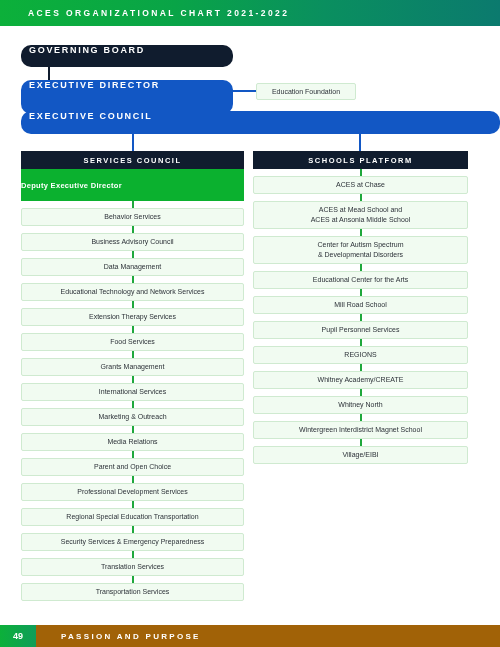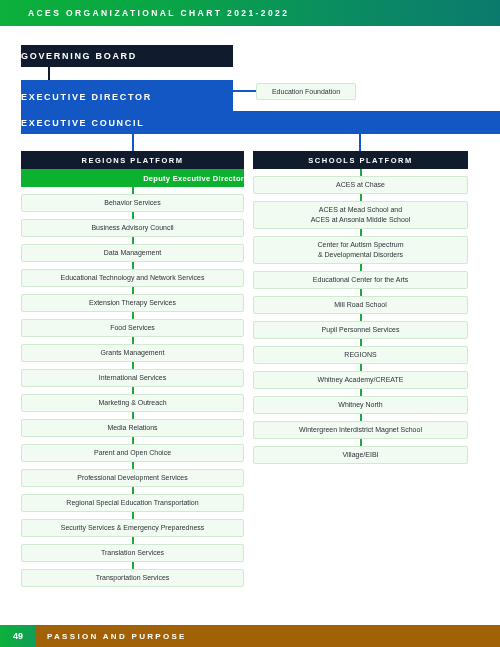--- a/index.html
+++ b/index.html
@@ -26,26 +26,27 @@
     margin-left: 28px;
     color: #ffffff;
     font-size: 8.5px;
     font-weight: bold;
     letter-spacing: 2.4px;
   }
 
   
   .bar {
     position: absolute;
-    display: flex; align-items: center;
+    display: flex; 
     color: #ffffff;
     font-size: 9px;
     font-weight: bold;
     letter-spacing: 1.7px;
-    padding-left: 0;
+    padding-left: 8px;
+    border-radius: 10px;
   }
   .bar-dark  { background: #101c2e; }
   .bar-blue  { background: #1257c4; }
 
   #governing-board  { left: 21px; top: 45px;  width: 212px; height: 22px; }
   #executive-director { left: 21px; top: 80px; width: 212px; height: 34px; }
   #leadership-council { left: 21px; top: 111px; width: 479px; height: 23px; }
 
   
   .vline-dark { position: absolute; background: #101c2e; width: 2px; }
@@ -79,22 +80,22 @@
   .platform-head {
     background: #101c2e;
     color: #ffffff;
     height: 18px;
     display: flex; align-items: center; justify-content: center;
     font-size: 7.5px; font-weight: bold; letter-spacing: 1.5px;
   }
   .platform-sub {
     background: #0bb12f;
     color: #ffffff;
-    height: 18px;
-    display: flex; align-items: center; justify-content: flex-end;
+    height: 32px;
+    display: flex; align-items: center; justify-content: flex-start;
     font-size: 7.5px; font-weight: bold; letter-spacing: .3px;
   }
 
   .node-list { position: relative; }
   .node-conn {
     height: 7px;
     display: block;
     position: relative;
   }
   .node-conn::before {
@@ -127,21 +128,21 @@
     display: flex; align-items: center;
   }
   .footer-page {
     width: 36px; height: 22px;
     background: linear-gradient(to right, #0cb03a, #0f9d59);
     color: #ffffff;
     display: flex; align-items: center; justify-content: center;
     font-size: 9px; font-weight: bold;
   }
   .footer-text {
-    margin-left: 11px;
+    margin-left: 25px;
     color: #ffffff;
     font-size: 8px; font-weight: bold;
     letter-spacing: 2.3px;
   }
 </style>
 </head>
 <body>
 
 <div id="page">
 
@@ -166,21 +167,21 @@
 
   <div class="bar bar-blue" id="leadership-council">
     <span>EXECUTIVE COUNCIL</span>
   </div>
 
   <div class="vline-blue" id="branch-left"></div>
   <div class="vline-blue" id="branch-right"></div>
 
   <div class="column" id="col-services">
     <div class="platform-head">
-      <span>REGIONS PLATFORM</span>
+      <span>SERVICES COUNCIL</span>
     </div>
     <div class="platform-sub">
       <span>Deputy Executive Director</span>
     </div>
     <div class="node-list">
         <div class="node-conn"></div>
         <div class="node">
           <div>
             <span>Behavior Services</span>
           </div>

